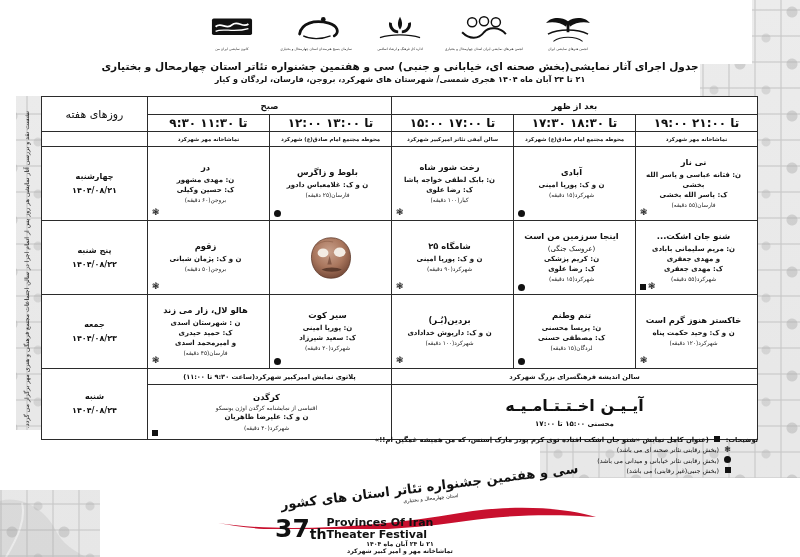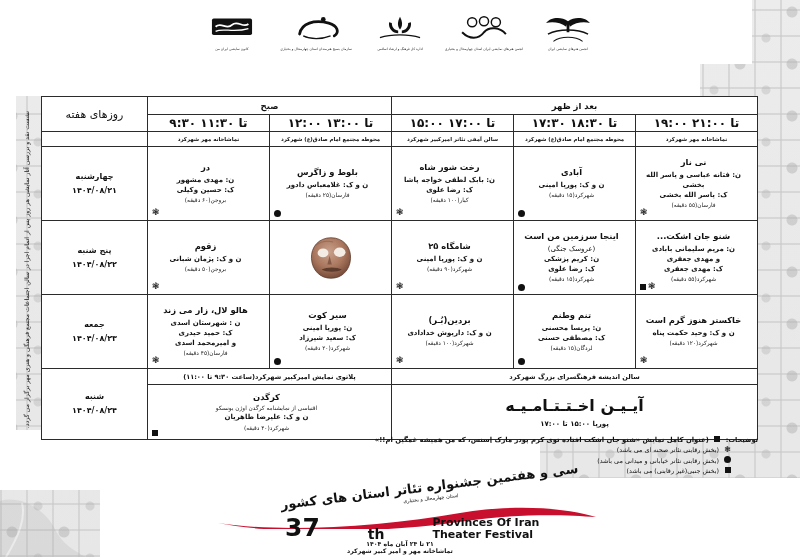--- a/index.html
+++ b/index.html
@@ -161,23 +161,22 @@
     position:absolute;top:2px;right:30px;
     font-size:13px;font-weight:bold;color:#111;
     transform:rotate(-7deg);white-space:nowrap;
   }
   .fest-script small{font-size:5px;font-weight:normal;display:block;
     transform:rotate(1deg);margin-top:1px;text-align:center;}
   .fest-swoosh{
     position:absolute;top:30px;left:20px;width:390px;height:22px;
   }
   .fest-en{
-    position:absolute;top:40px;left:95px;display:flex;align-items:center;
+    position:absolute;top:40px;left:85px;display:flex;align-items:flex-end;
     direction:ltr;
-    gap:48px;
   }
   .fest-num{font-size:25px;font-weight:bold;line-height:.9;color:#111;}
   .fest-th{font-size:14px;font-weight:bold;line-height:.9;color:#111;align-self:flex-end;}
   .fest-en-txt{font-size:11px;font-weight:bold;line-height:1.05;color:#111;margin-right:2px;}
   .fest-dates{
     position:absolute;top:62px;left:0;right:0;text-align:center;
     font-size:6.2px;font-weight:bold;color:#111;line-height:1.5;
   }
   .fest-venue{
     position:absolute;top:70px;left:0;right:0;text-align:center;
@@ -245,20 +244,24 @@
     <div class="logo">
       <svg viewBox="0 0 60 34" width="56" height="31" aria-hidden="true">
         <rect x="8" y="5" width="44" height="18" rx="2" fill="#111"></rect>
         <path d="M12 14 C18 8,24 18,30 12 C36 6,42 16,48 11" stroke="#fff" stroke-width="2" fill="none"></path>
         <path d="M12 19 C20 15,32 21,48 16" stroke="#fff" stroke-width="1.4" fill="none"></path>
       </svg>
       <div class="cap">کانون نمایشی ایران من</div>
     </div>
   </div>
 
+  <div class="title-wrap">
+    <div class="title-main">جدول اجرای آثار نمایشی(بخش صحنه ای، خیابانی و جنبی) سی و هفتمین جشنواره تئاتر استان چهارمحال و بختیاری</div>
+    <div class="title-sub">۲۱ تا ۲۴ آبان ماه ۱۴۰۴ هجری شمسی/ شهرستان های شهرکرد، بروجن، فارسان، لردگان و کیار</div>
+  </div>
 
   <div class="side-note">
     <span>نشست نقد و بررسی آثار نمایشی هر روز پس از اتمام اجرا در سالن اجتماعات مجتمع فرهنگی و هنری مهر برگزار می گردد.</span>
   </div>
 
   <table class="sched">
     <colgroup>
       <col style="width:122px">
         <col style="width:122px">
         <col style="width:122px">
@@ -485,21 +488,21 @@
         <td class="venue-span" colspan="2">پلاتوی نمایش امیرکبیر شهرکرد(ساعت ۹:۳۰ تا ۱۱:۰۰)</td>
         <td class="daycell" rowspan="2">
           <div>شنبه</div>
           <div>۱۴۰۴/۰۸/۲۴</div>
         </td>
       </tr>
 
       <tr>
         <td class="closing" colspan="3">
           <div class="closing-title">آیـیـن اخـتـتـامـیـه</div>
-          <div class="closing-time">پوریا ۱۵:۰۰ تا ۱۷:۰۰</div>
+          <div class="closing-time">محسنی ۱۵:۰۰ تا ۱۷:۰۰</div>
         </td>
         <td class="closing" colspan="2">
           <div class="show-inner">
             <div class="s-title">کرگدن</div>
             <div class="s-note">اقتباسی از نمایشنامه کرگدن اوژن یونسکو</div>
             <div class="s-line">ن و ک: علیرضا طاهریان</div>
             <div class="s-meta">شهرکرد(۴۰ دقیقه)</div>
           </div>
           <div class="mark">
               <span class="sq"></span>

